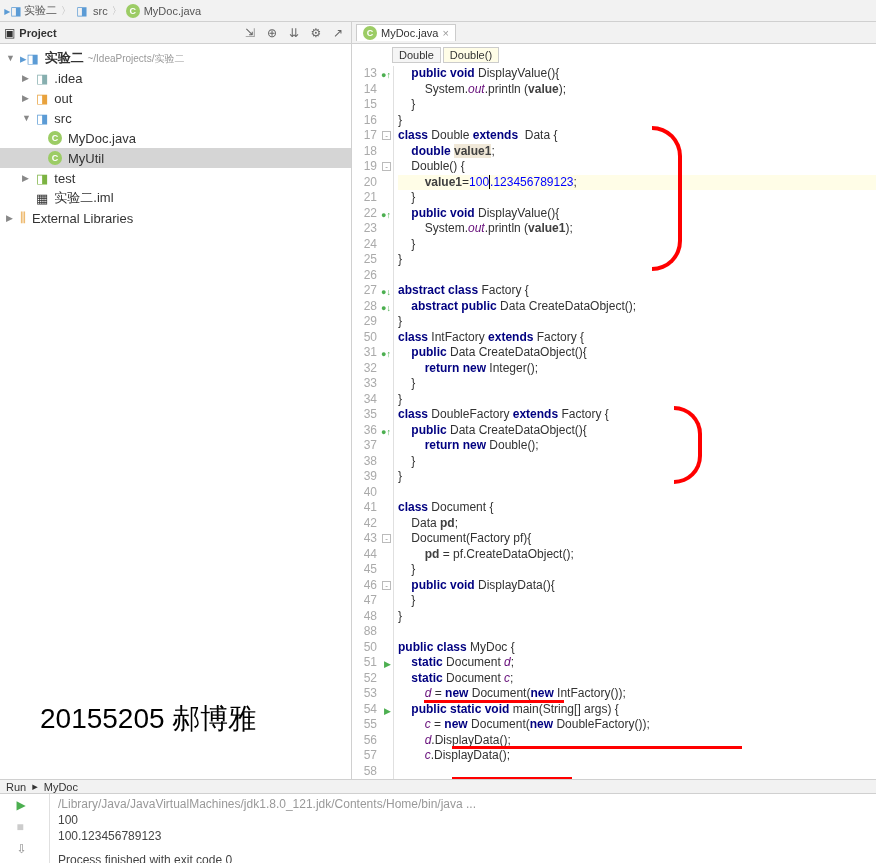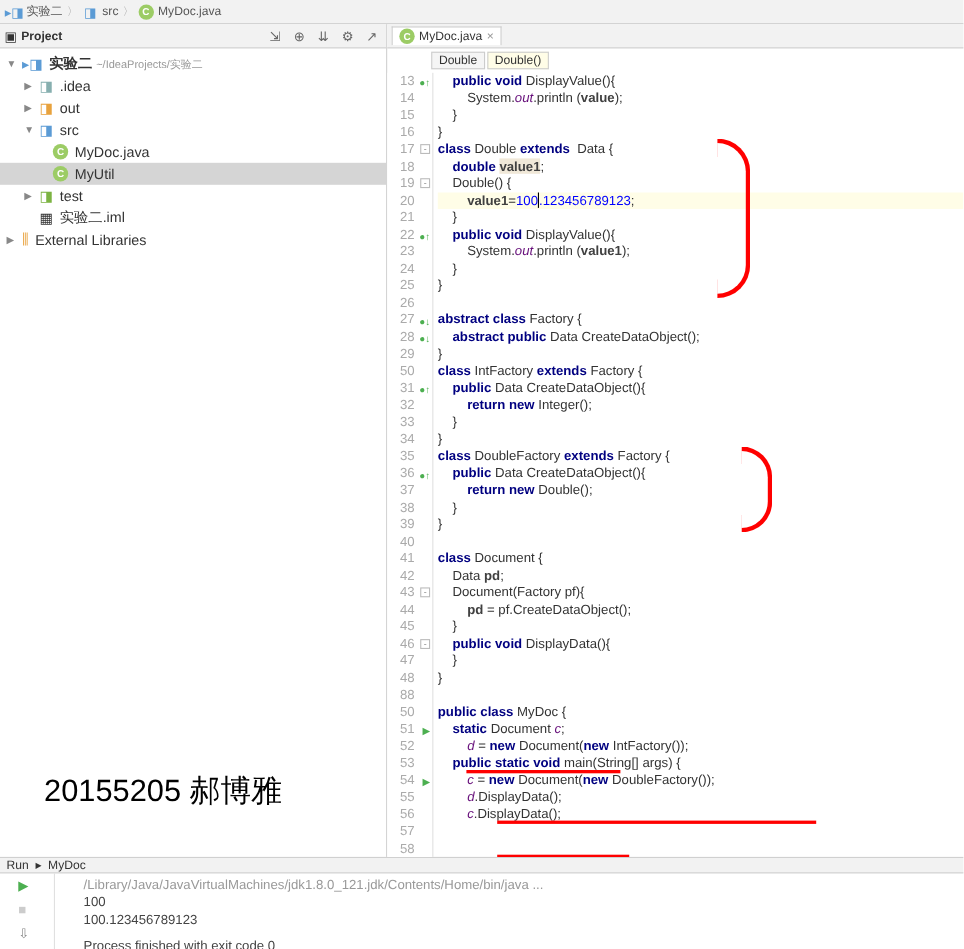--- a/index.html
+++ b/index.html
@@ -63,21 +63,21 @@
 .red-underline { position: absolute; height: 3px; background: #ff0000; }
 
 .run-panel { height: 77px; border-top: 1px solid #d0d0d0; display: flex; flex-direction: column; }
 .run-header { height: 20px; background: #f2f2f2; border-bottom: 1px solid #d0d0d0; display: flex; align-items: center; padding: 0 6px; font-size: 11px; gap: 6px; }
 .run-body { flex: 1; display: flex; }
 .run-sidebar { width: 50px; display: flex; flex-direction: column; align-items: center; padding-top: 4px; gap: 6px; border-right: 1px solid #e0e0e0; }
 .run-btn { width: 16px; height: 16px; }
 .play-icon { color: #4caf50; }
 .run-output { flex: 1; padding: 2px 8px; font-family: Menlo, Monaco, monospace; font-size: 12px; color: #444; }
 .run-output .gray { color: #999; }
-.run-output div { line-height: 16px; margin-left: 18px; }
+.run-output div { line-height: 16px; }
 </style>
 </head>
 <body>
 
 <div class="breadcrumb">
   <span class="bc-icon folder-icon blue">▸◨</span>
   <span class="bc-text">实验二</span>
   <span class="bc-chevron">〉</span>
   <span class="bc-icon folder-icon blue">◨</span>
   <span class="bc-text">src</span>
@@ -246,20 +246,21 @@
         <div class="code-line"><span class="kw">class</span> Document {</div>
         <div class="code-line">    Data <span class="fld">pd</span>;</div>
         <div class="code-line">    Document(Factory pf){</div>
         <div class="code-line">        <span class="fld">pd</span> = pf.CreateDataObject();</div>
         <div class="code-line">    }</div>
         <div class="code-line">    <span class="kw">public void</span> DisplayData(){</div>
         <div class="code-line">    }</div>
         <div class="code-line">}</div>
         <div class="code-line"></div>
         <div class="code-line"><span class="kw">public class</span> MyDoc {</div>
+        <div class="code-line">    <span class="kw">static</span> Document <span class="fld-i">d</span>;</div>
         <div class="code-line">    <span class="kw">static</span> Document <span class="fld-i">c</span>;</div>
         <div class="code-line">        <span class="fld-i">d</span> = <span class="kw">new</span> Document(<span class="kw">new</span> IntFactory());</div>
         <div class="code-line">    <span class="kw">public static void</span> main(String[] args) {</div>
         <div class="code-line">        <span class="fld-i">c</span> = <span class="kw">new</span> Document(<span class="kw">new</span> DoubleFactory());</div>
         <div class="code-line">        <span class="fld-i">d</span>.DisplayData();</div>
         <div class="code-line">        <span class="fld-i">c</span>.DisplayData();</div>
 
         <div class="red-brace" style="left:258px; top:60px; width:30px; height:145px;"></div>
         <div class="red-brace" style="left:280px; top:340px; width:28px; height:78px;"></div>
         <div class="red-underline" style="left:30px; top:634px; width:140px;"></div>

